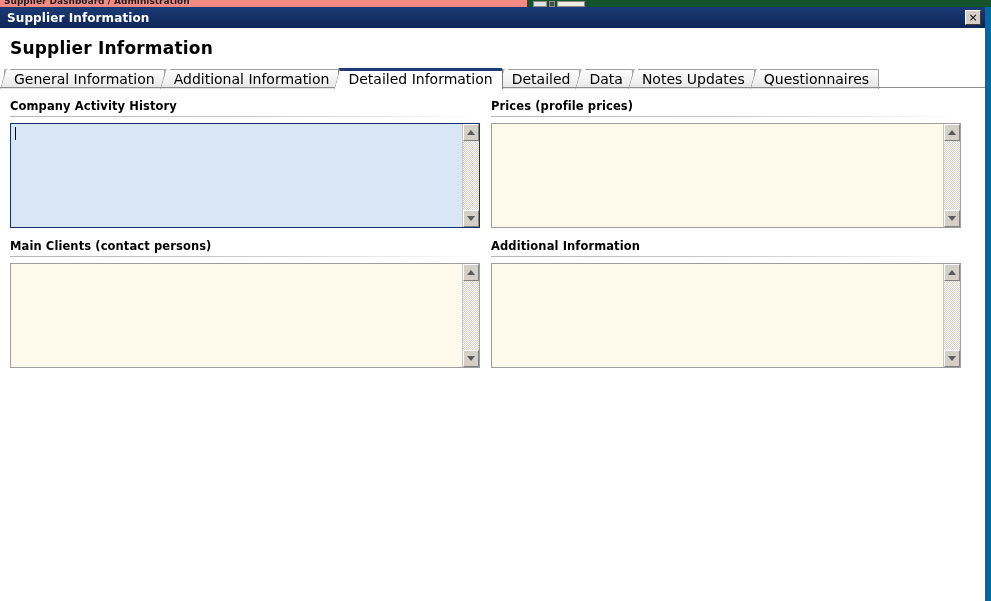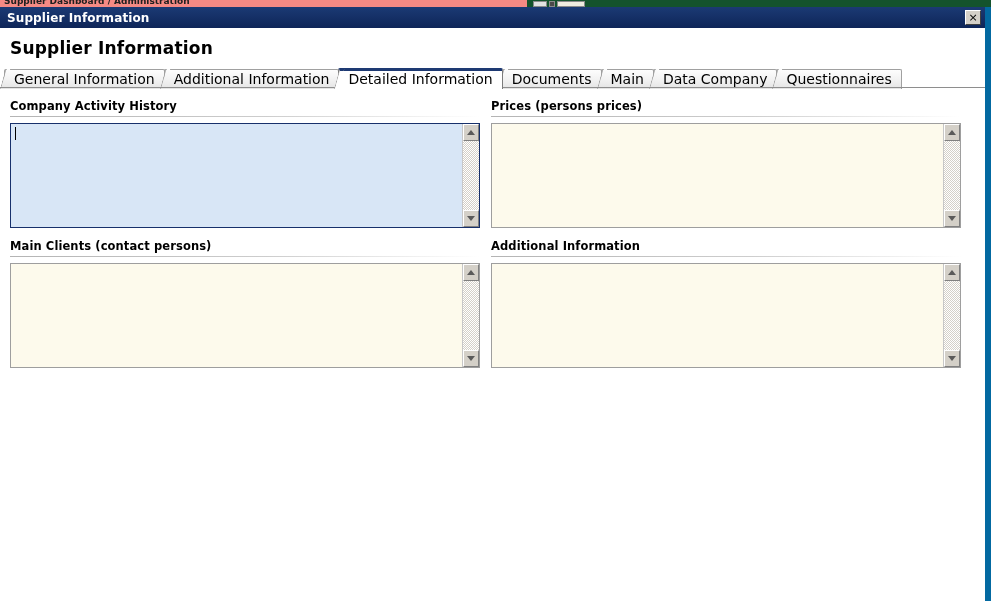--- a/index.html
+++ b/index.html
@@ -304,25 +304,25 @@
   <div id="page-heading">Supplier Information</div>
 
   <div id="tabstrip">
     <div class="tab">
       <span>General Information</span>
     </div><div class="tab">
       <span>Additional Information</span>
     </div><div class="tab active">
       <span>Detailed Information</span>
     </div><div class="tab">
-      <span>Documents</span>
+      <span>Detailed</span>
     </div><div class="tab">
-      <span>Main</span>
+      <span>Data</span>
     </div><div class="tab">
-      <span>Data Company</span>
+      <span>Notes Updates</span>
     </div><div class="tab">
       <span>Questionnaires</span>
     </div>
     <div class="tabline"></div>
   </div>
 
   <div id="content">
 
     <div class="field-row">
 
@@ -339,21 +339,21 @@
               </div>
             <div class="sb-track"></div>
             <div class="sb-btn down">
                 <i class="arw"></i>
               </div>
           </div>
         </div>
       </div>
 
       <div class="field half">
-        <div class="field-label">Prices (persons prices)</div>
+        <div class="field-label">Prices (profile prices)</div>
         <div class="label-rule"></div>
         <div class="ta-wrap h-small">
           <div class="ta-body"></div>
           <div class="sb">
             <div class="sb-btn up">
                 <i class="arw"></i>
               </div>
             <div class="sb-track"></div>
             <div class="sb-btn down">
                 <i class="arw"></i>

